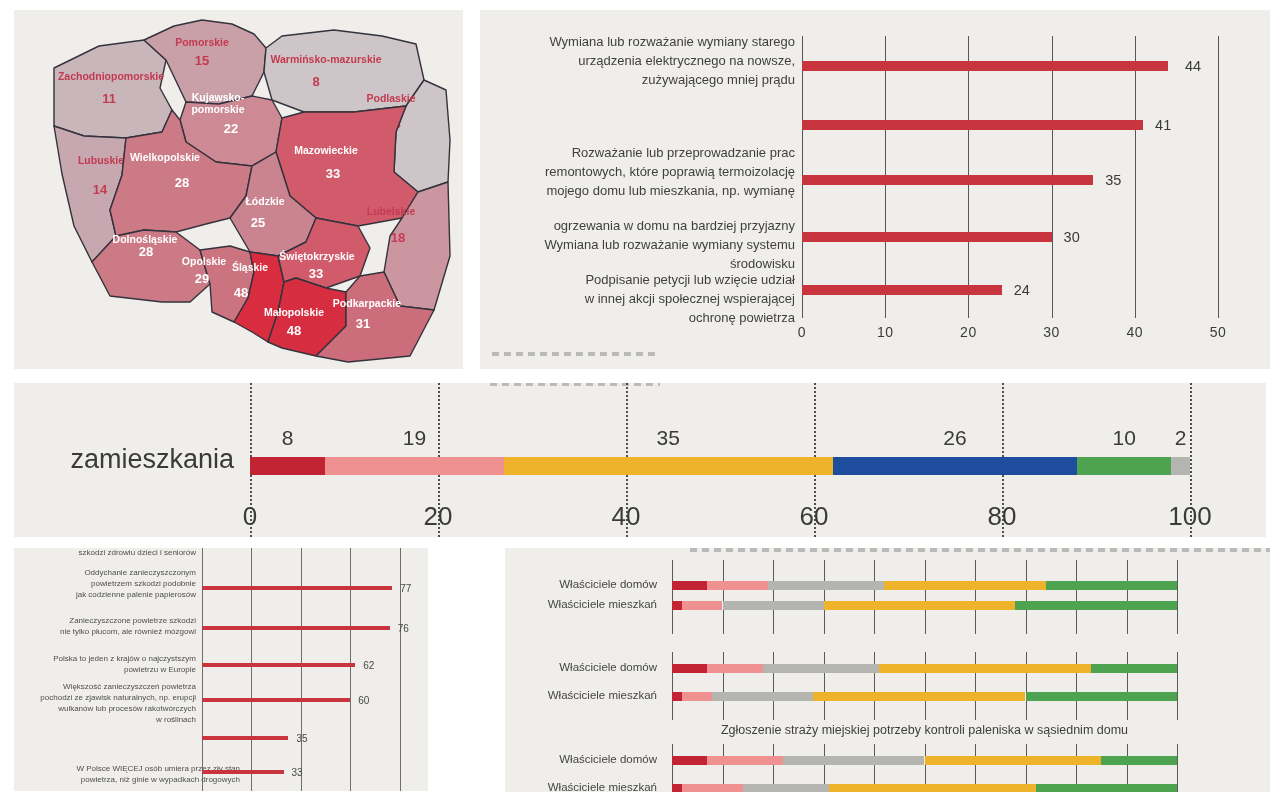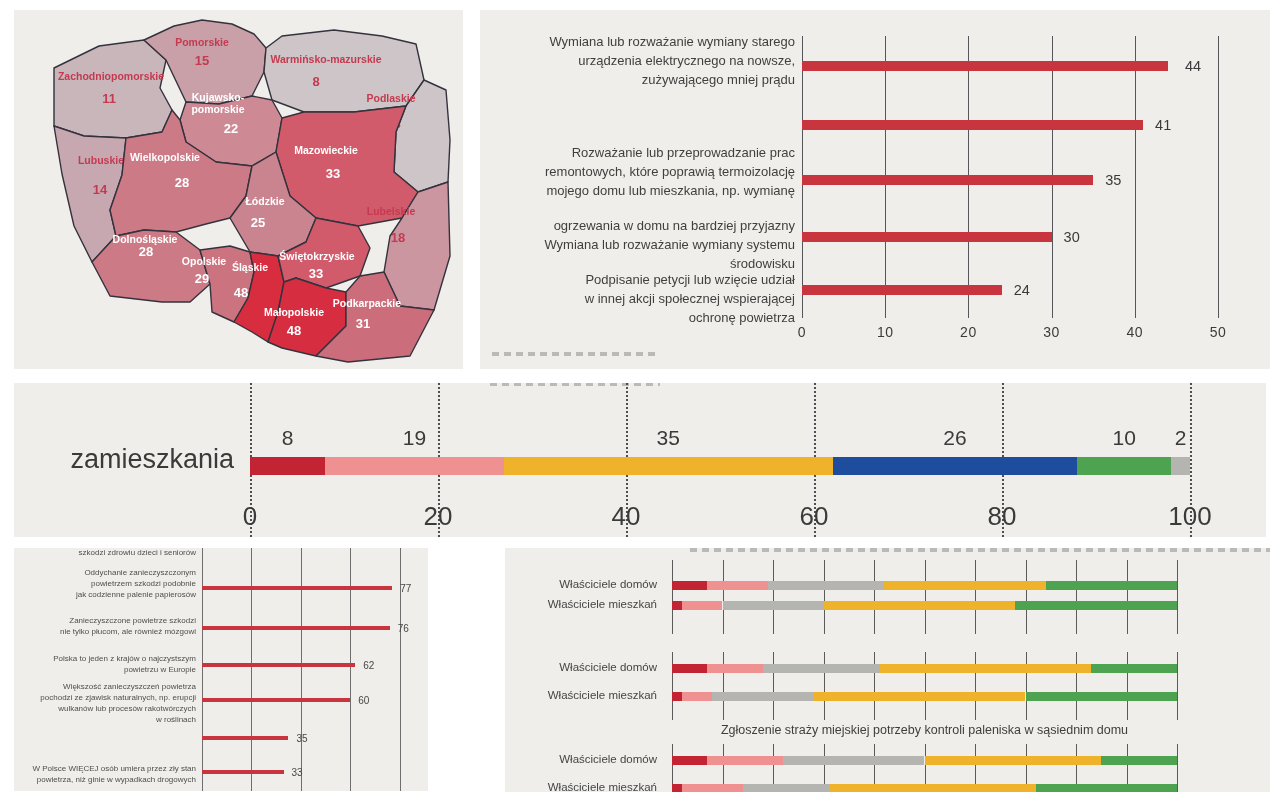--- a/index.html
+++ b/index.html
@@ -199,21 +199,21 @@
       <div class="rowlbl" style="top: 133px;">
         <div style="display: block;">Większość zanieczyszczeń powietrza</div>
         <div style="display: block;">pochodzi ze zjawisk naturalnych, np. erupcji</div>
         <div style="display: block;">wulkanów lub procesów rakotwórczych</div>
         <div style="display: block;">w roślinach</div>
       </div>
       <div class="bar" style="left: 188px; top: 149.5px; width: 148.2px; height: 4.5px; background: rgb(201, 53, 63);"></div>
       <div class="val" style="left: 344.2px; top: 147px;">60</div>
       <div class="bar" style="left: 188px; top: 187.5px; width: 86.45px; height: 4.5px; background: rgb(201, 53, 63);"></div>
       <div class="val" style="left: 282.45px; top: 185px;">35</div>
-      <div class="rowlbl" style="top: 215px;">
+      <div class="rowlbl" style="top: 215px; padding-left: 44px;">
         <div style="display: block;">W Polsce WIĘCEJ osób umiera przez zły stan</div>
         <div style="display: block;">powietrza, niż ginie w wypadkach drogowych</div>
       </div>
       <div class="bar" style="left: 188px; top: 221.5px; width: 81.51px; height: 4.5px; background: rgb(201, 53, 63);"></div>
       <div class="val" style="left: 277.51px; top: 219px;">33</div>
     </div>
 
   <div class="panel p-owners" id="owners-panel" style="left:505px;top:548px;width:765px;height:244px;">
     <div class="sliver" style="left:185px;top:0;width:580px;height:4px;"></div>
     <div class="hdr" style="top:175px;">Zgłoszenie straży miejskiej potrzeby kontroli paleniska w sąsiednim domu</div>

